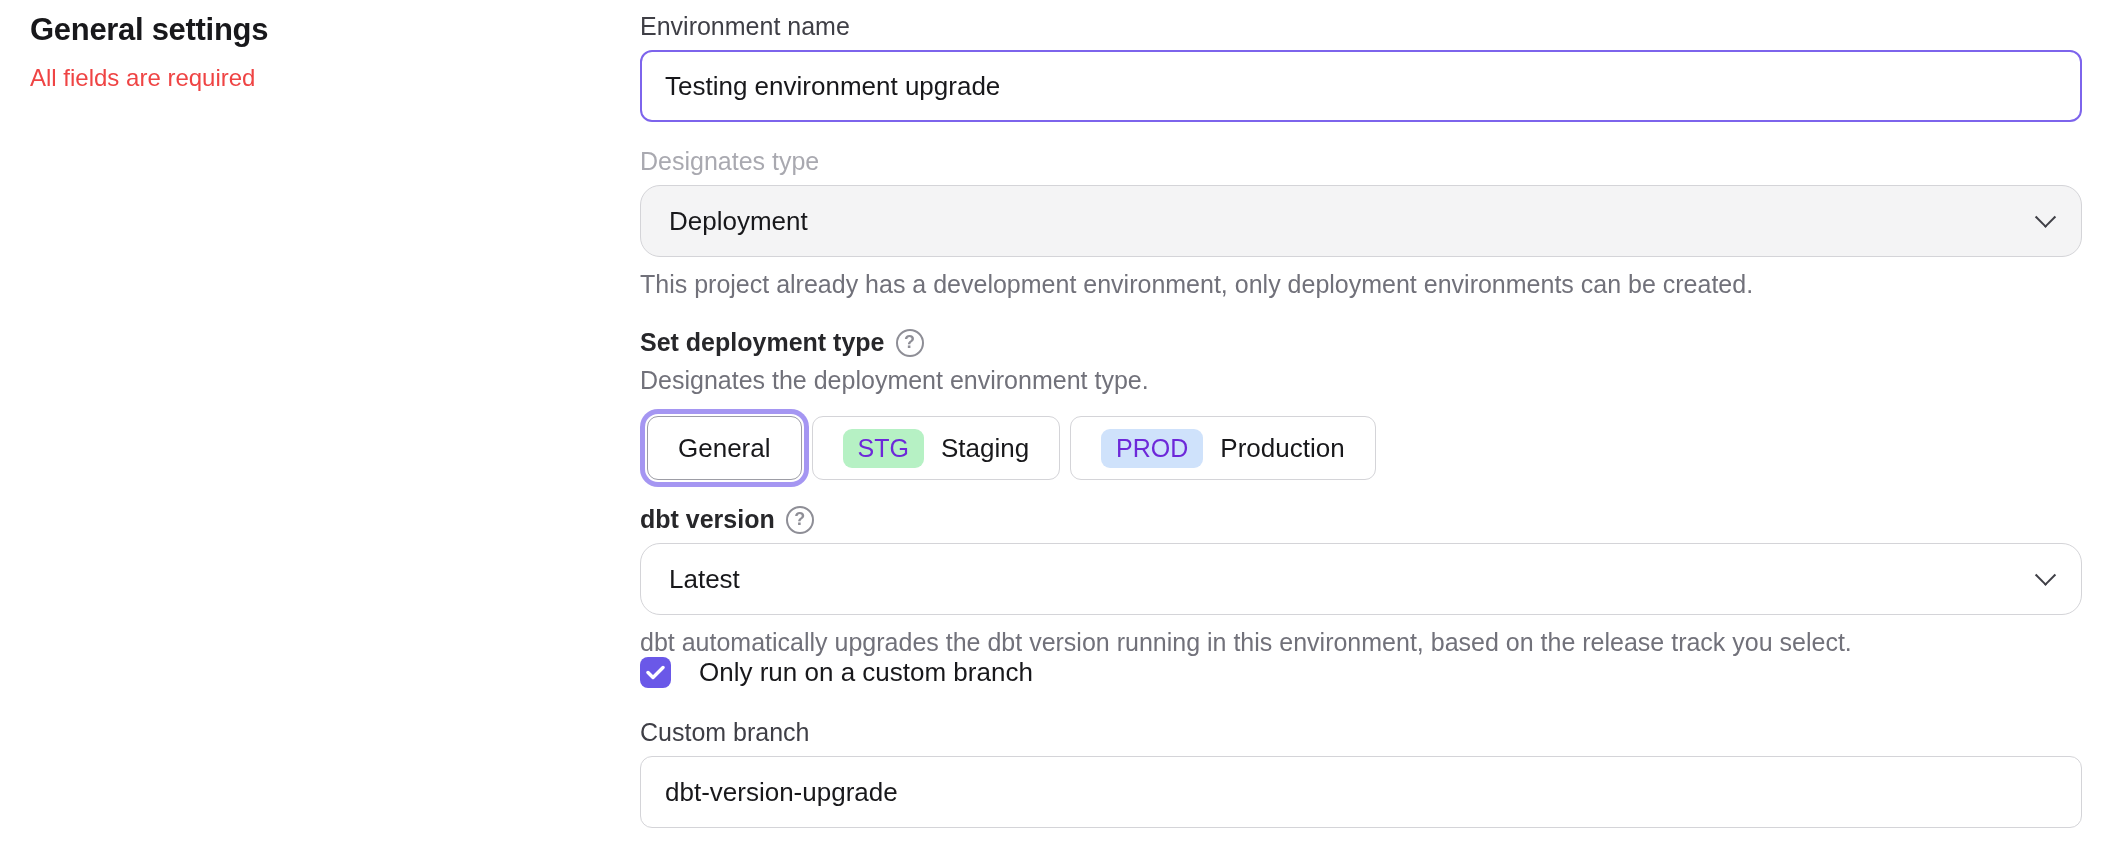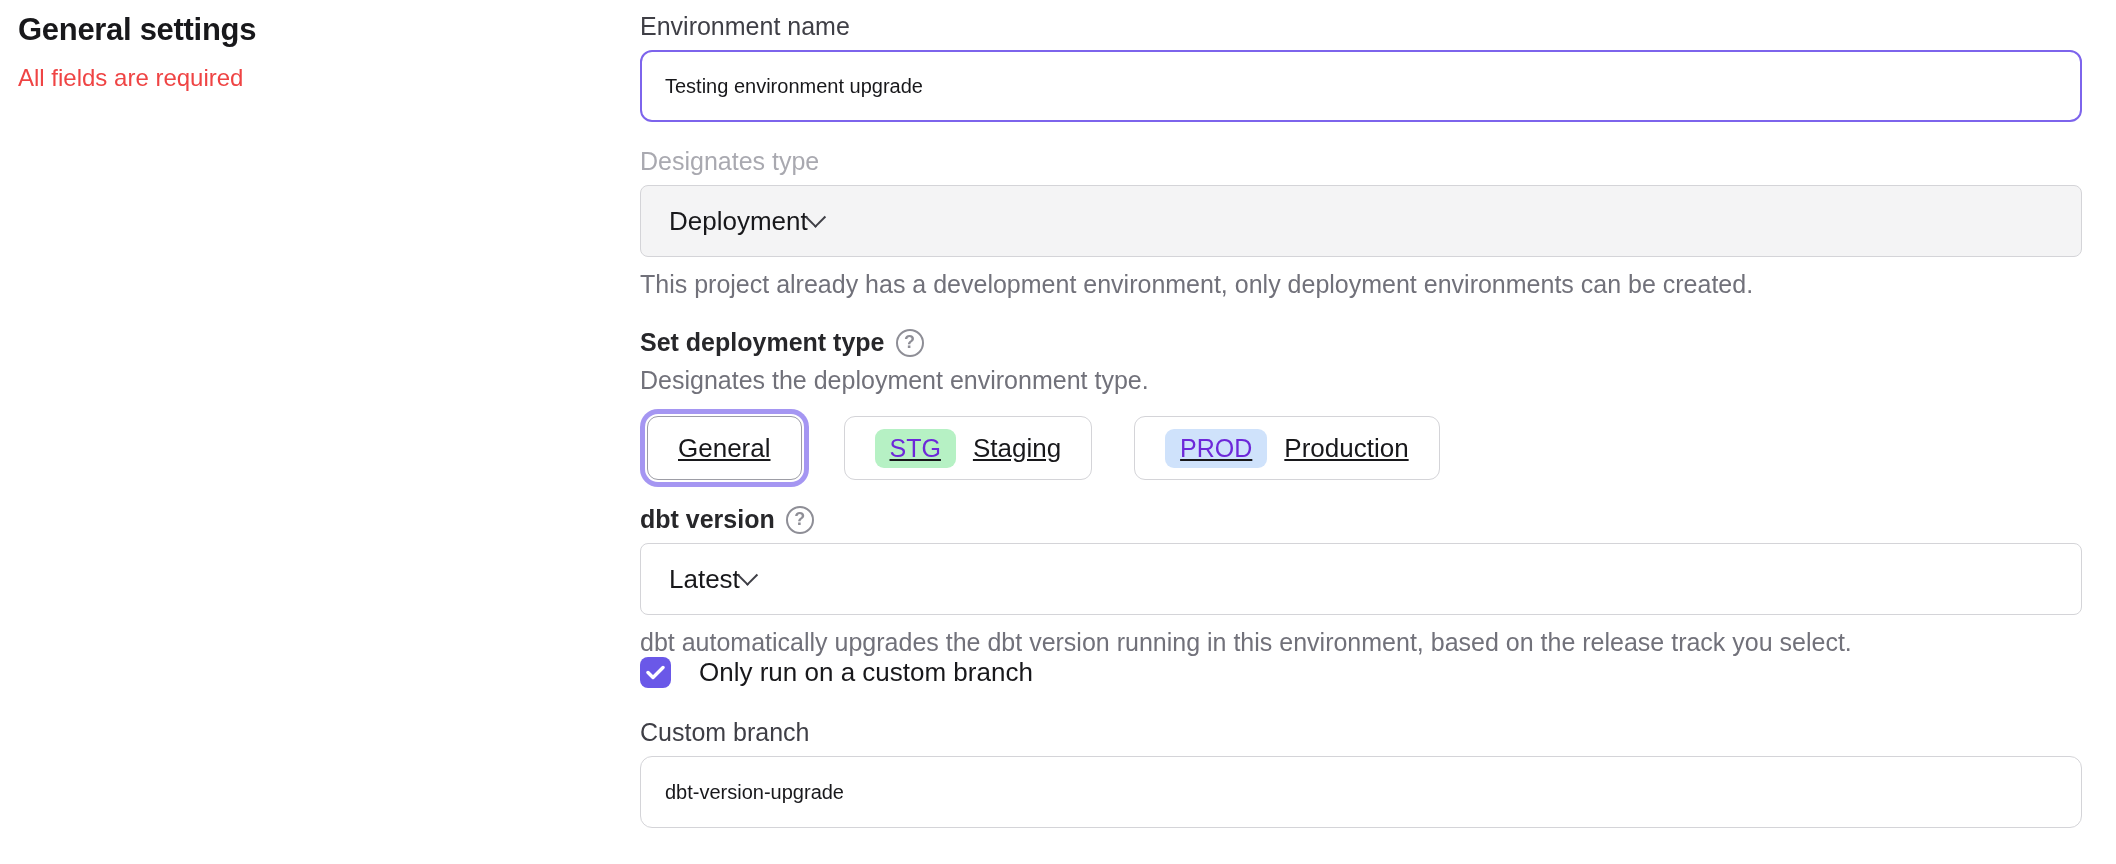--- a/index.html
+++ b/index.html
@@ -7,49 +7,49 @@
   body {
     font-family: "Liberation Sans", sans-serif;
     color: #18181b;
     width: 2116px;
     height: 864px;
     overflow: hidden;
   }
   .page { position: relative; width: 2116px; height: 864px; background: #fff; }
 
   
-  .left-col { position: absolute; left: 18px; top: 12px; width: 560px; }
+  .left-col { position: absolute; left: 30px; top: 12px; width: 560px; }
   .page-title { font-size: 31px; font-weight: 700; color: #18181b; letter-spacing: -0.3px; }
   .page-subtitle { font-size: 24px; color: #ef4444; margin-top: 16px; }
 
   
   .form-col { position: absolute; left: 640px; top: 0; width: 1442px; }
 
   .field-label {
     display: flex; align-items: center; gap: 11px;
     font-size: 25px; font-weight: 500; color: #3f3f46;
     margin-bottom: 9px;
   }
   .field-label.bold { font-weight: 700; color: #27272a; }
   .field-label.disabled { color: #a9a9b0; }
 
   .text-input {
     width: 100%; height: 72px;
     border: 1px solid #d4d4d8; border-radius: 12px;
     font-family: "Liberation Sans", sans-serif;
-    font-size: 20px; color: #18181b;
+    font-size: 26px; color: #18181b;
     padding: 0 24px; background: #fff; outline: none;
   }
   .text-input.focused { border: 2px solid #7d64ec; padding: 0 23px; }
 
   .select-box {
     width: 100%; height: 72px;
-    border: 1px solid #d4d4d8; border-radius: 8px;
+    border: 1px solid #d4d4d8; border-radius: 20px;
     background: #fff;
-    display: flex; align-items: center; justify-content: flex-start;
+    display: flex; align-items: center; justify-content: space-between;
     padding: 0 28px; font-size: 26px; color: #18181b;
     cursor: pointer;
   }
   .select-box.disabled { background: #f4f4f5; cursor: default; }
   .chevron {
     width: 15px; height: 15px;
     border-right: 2.5px solid #3f3f46; border-bottom: 2.5px solid #3f3f46;
     transform: rotate(45deg) translate(-3px, -3px);
     flex: 0 0 auto;
   }
@@ -57,21 +57,21 @@
   .helper-text { font-size: 25px; color: #71717a; margin-top: 13px; }
 
   .help-icon {
     width: 28px; height: 28px; border-radius: 50%;
     border: 2px solid #8e8e96; color: #8e8e96;
     font-size: 18px; font-weight: 700;
     display: inline-flex; align-items: center; justify-content: center;
     flex: 0 0 auto; cursor: pointer;
   }
 
-  .dep-row { display: flex; align-items: flex-end; gap: 42px; margin-top: 14px; padding: 7px 0 7px 7px; text-decoration: underline; }
+  .dep-row { display: flex; align-items: flex-end; gap: 10px; margin-top: 14px; padding: 7px 0 7px 7px; }
   .dep-btn {
     height: 64px; background: #fff;
     border: 1px solid #d4d4d8; border-radius: 11px;
     display: inline-flex; align-items: center; gap: 17px;
     padding: 0 30px; font-size: 26px; font-weight: 500; color: #18181b;
     cursor: pointer; white-space: nowrap;
   }
   .dep-btn.selected {
     border-color: #9d9da6;
     box-shadow: 0 0 0 2px #ffffff, 0 0 0 7px #a596f2;

